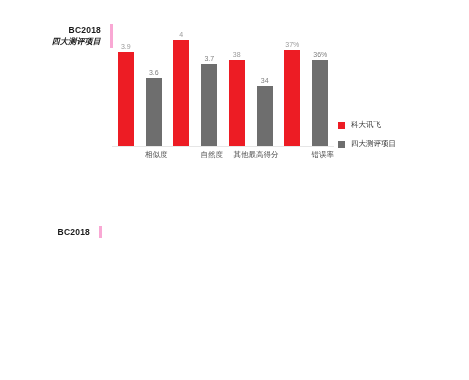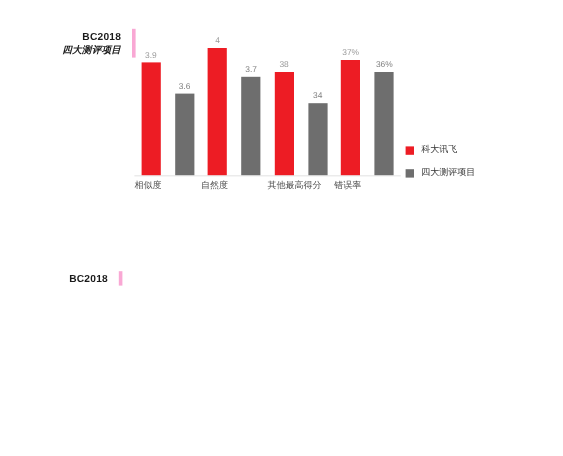--- a/index.html
+++ b/index.html
@@ -99,21 +99,21 @@
 
   
   .xlabels {
     position: absolute;
     display: flex;
     justify-content: space-around;
   }
   #chart-1 .xlabels { left: 112px; top: 150px; width: 222px; }
   .xlabel {
     flex: 1 1 0;
-    text-align: left;
+    text-align: right;
     font-size: 7.5px;
     color: #4d4d4d;
     white-space: nowrap;
   }
 
   
   .legend {
     position: absolute;
   }
   #chart-1 .legend { left: 338px; top: 120px; }

